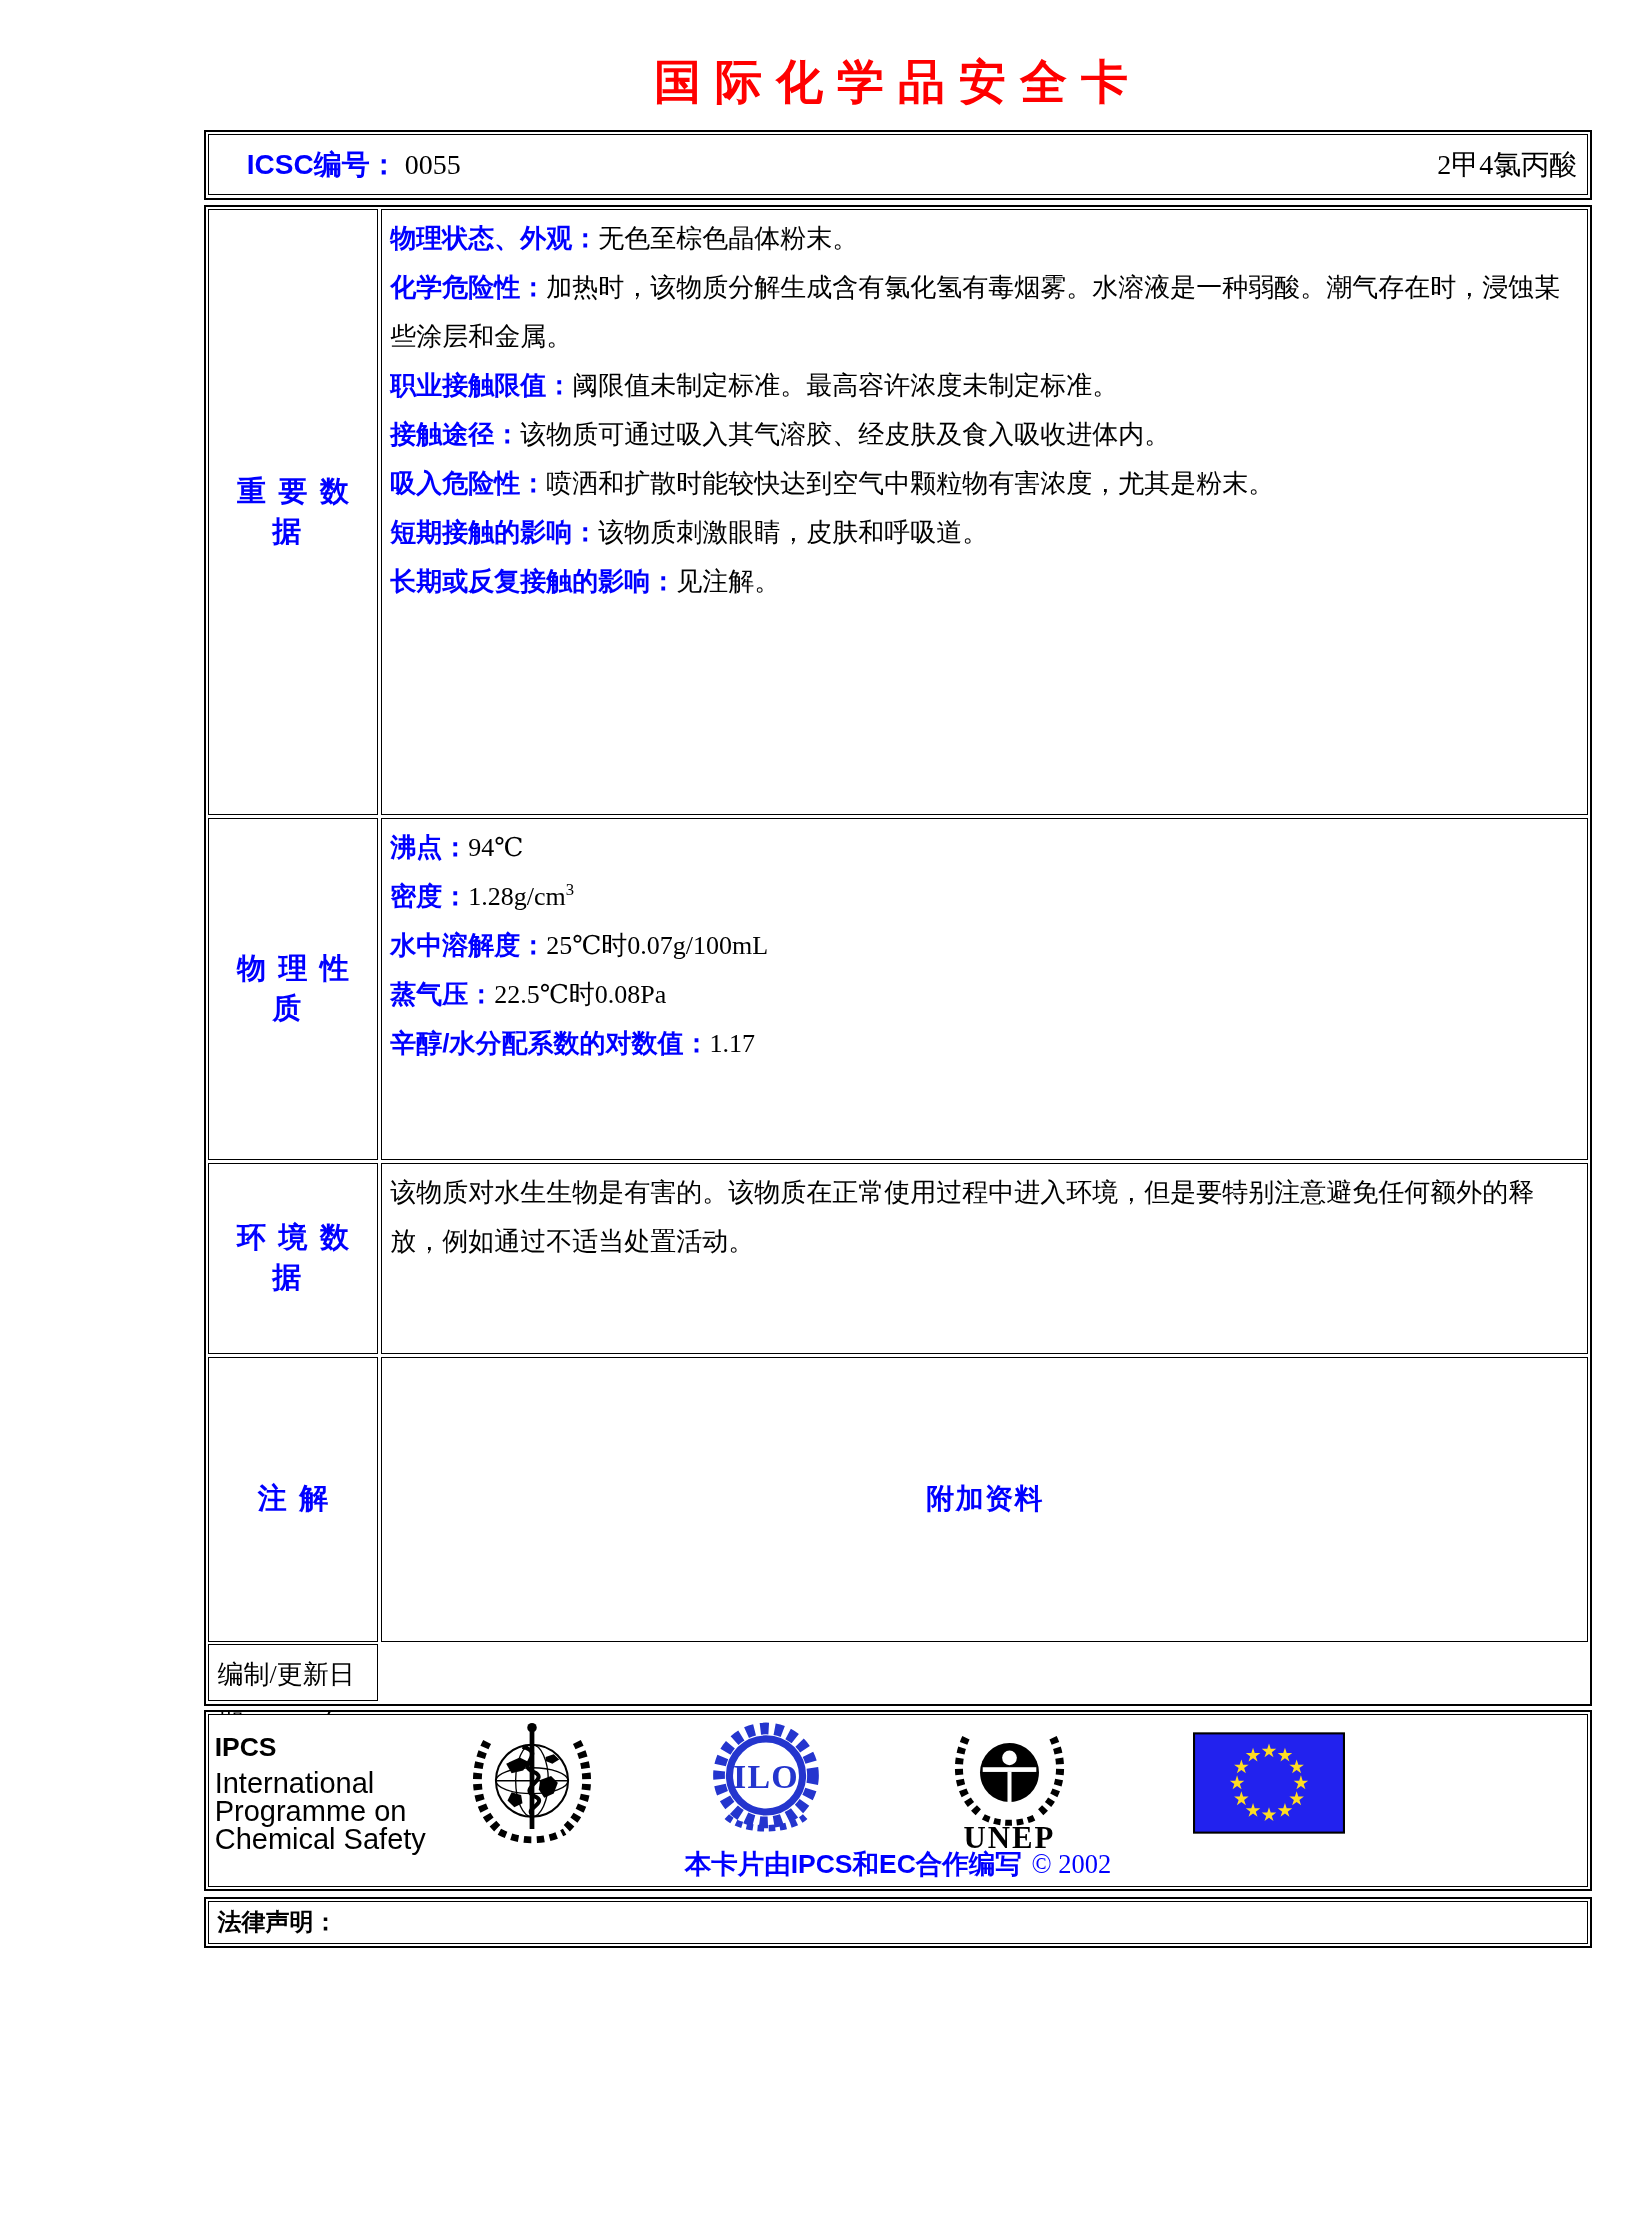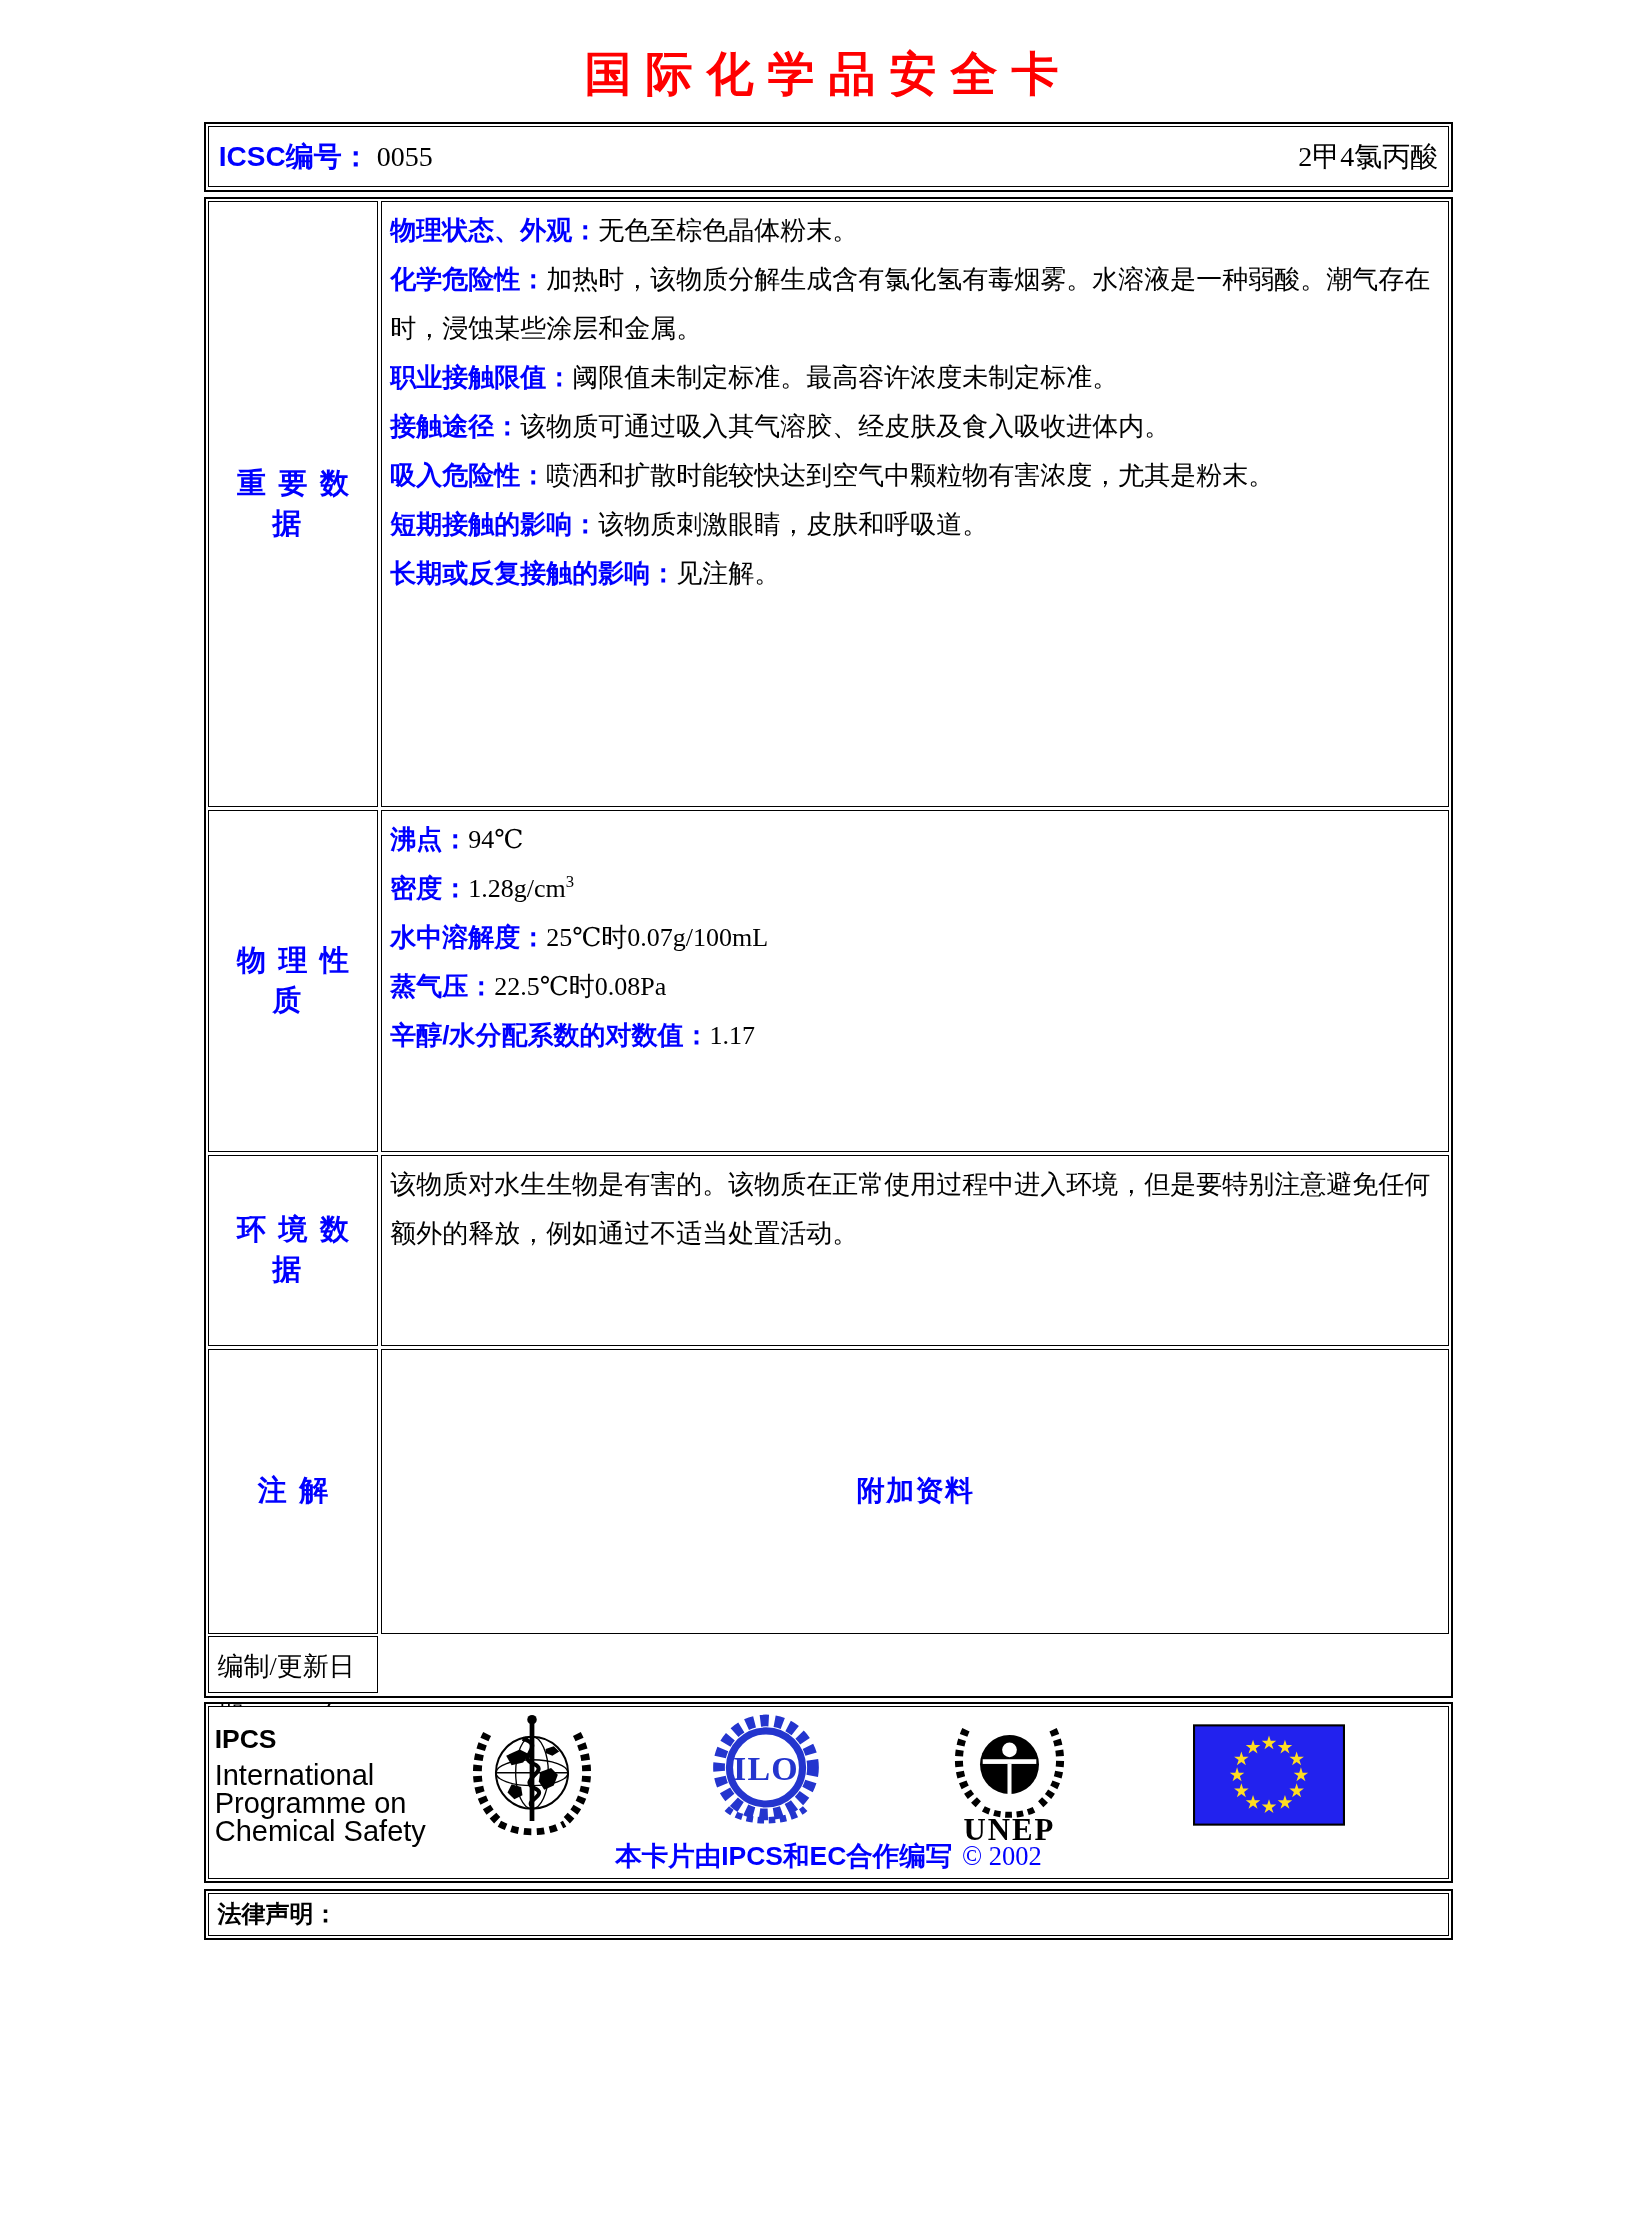--- a/index.html
+++ b/index.html
@@ -2,21 +2,21 @@
 <html style="font-size:11px"><head>
 <meta charset="utf-8">
 <style>
   * { box-sizing: border-box; margin: 0; padding: 0; }
   body {
     width: 1652px; height: 2239px;
     background: #ffffff;
     font-family: "Liberation Serif", "DejaVu Serif", serif;
     position: relative;
   }
-  .page { position: absolute; left: 204px; top: 0; width: 1249px; }
+  .page { position: absolute; left: 204px; top: 8px; width: 1388px; }
 
   
   .doc-title {
     margin-top: 35px;
     height: 77px; line-height: 77px;
     text-align: center;
     color: #ff0000;
     font-family: "DejaVu Serif", serif;
     font-weight: bold;
     font-size: 47px;
@@ -31,20 +31,21 @@
   .hdr-box { margin-top: 10.4px; }
   .hdr-cell {
     height: 61px;
     display: flex; align-items: center; justify-content: space-between;
     padding: 0 9.7px;
     font-size: 28px;
   }
   .blue-label {
     color: #0000ff; font-weight: bold;
     font-family: "Liberation Sans", "DejaVu Sans", sans-serif;
+    margin-left: 28px;
   }
   .black-text { color: #000; }
 
   
   .main-box { margin-top: 5.6px; }
   .main-grid {
     display: grid;
     grid-template-columns: 170px 1fr;
     grid-template-rows: 606px 342px 191px 285px 57px;
     gap: 2.8px;

